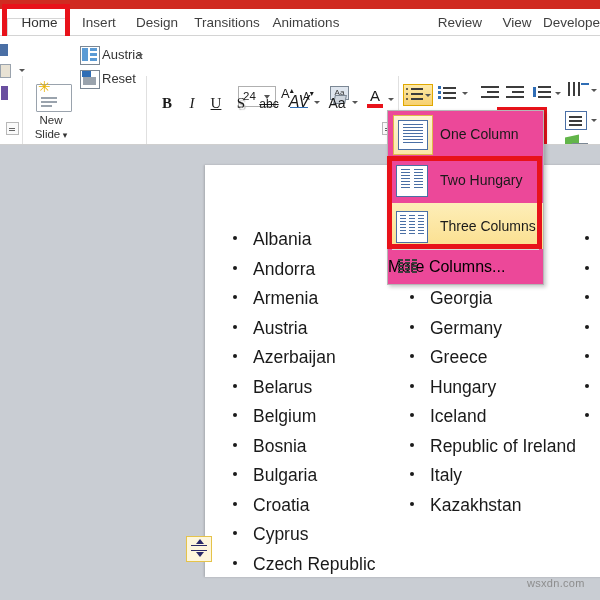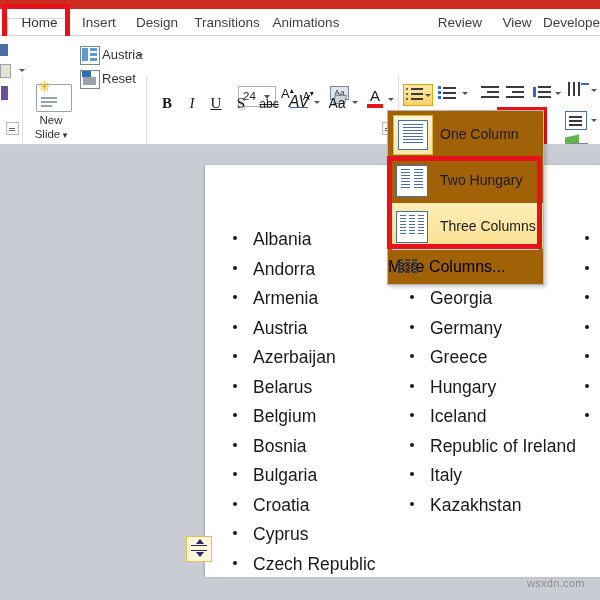--- a/index.html
+++ b/index.html
@@ -127,21 +127,21 @@
 
   #autofit-widget{
     position:absolute;left:186px;top:536px;width:24px;height:24px;
     background:#fdf6dd;border:1px solid #e5c34a;
   }
   #autofit-widget .bar{position:absolute;left:4px;width:16px;height:1.4px;background:#2a2a6a;}
 
   
   #columns-menu{
     position:absolute;left:387px;top:110px;width:155px;
-    background:#a16207;border:1px solid #b6b6b6;
+    background:#ec4899;border:1px solid #b6b6b6;
     box-shadow:2px 2px 4px rgba(0,0,0,.22);
   }
   .menu-item{position:relative;height:46px;}
   .menu-item .mico{
     position:absolute;left:8px;top:8px;width:30px;height:30px;border:1px solid #4a6fa5;background:#fff;
   }
   .menu-item .mlabel{
     position:absolute;left:52px;top:0;height:46px;line-height:46px;font-size:14px;color:#1a1a1a;white-space:nowrap;
   }
   #mi-one{ }

